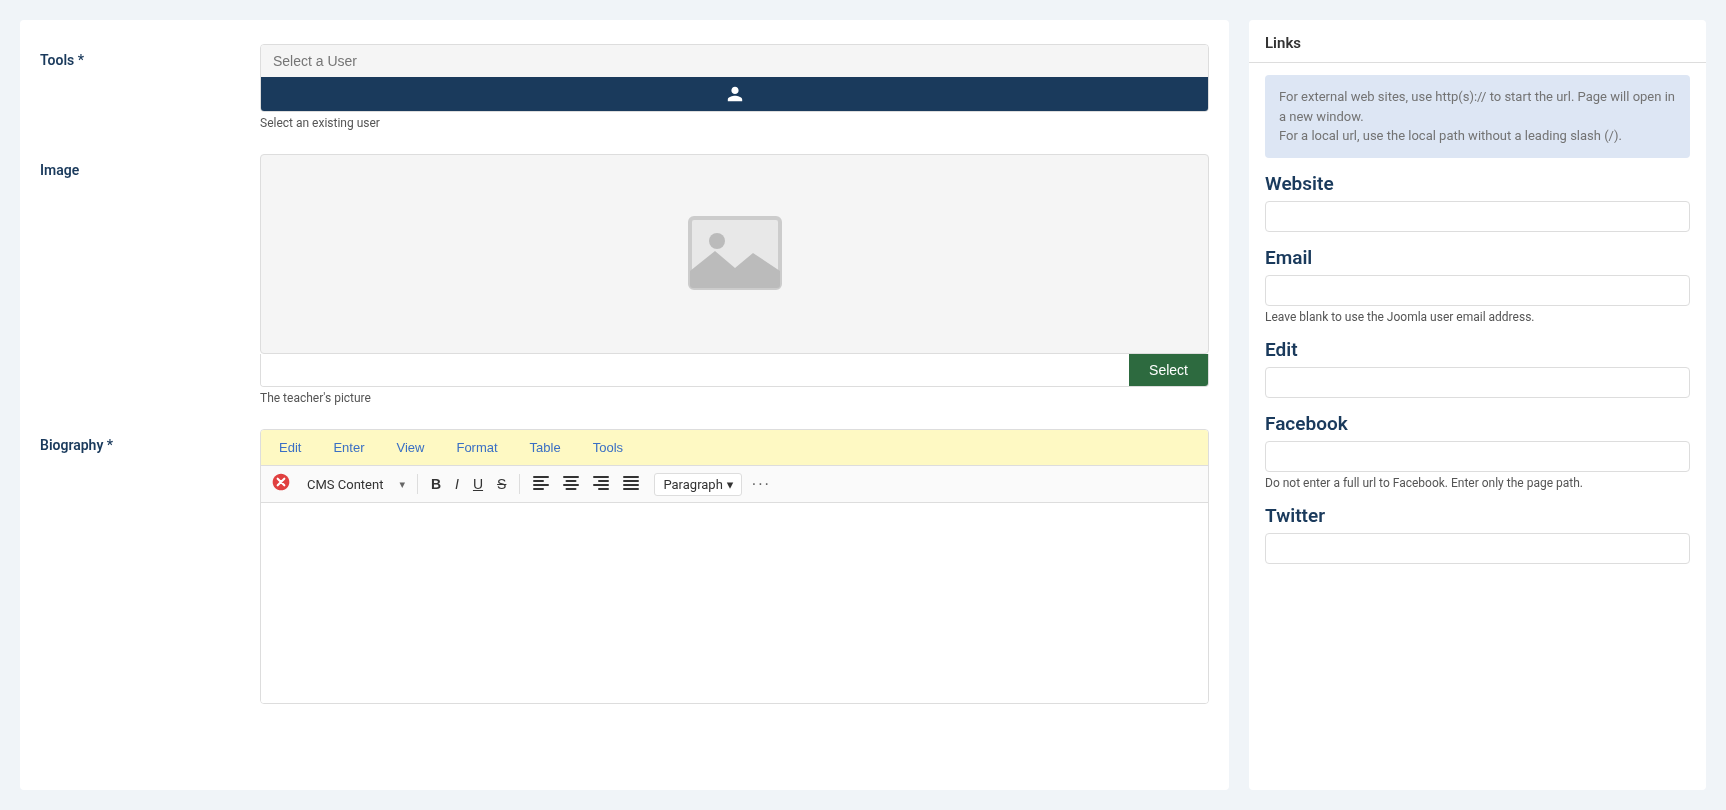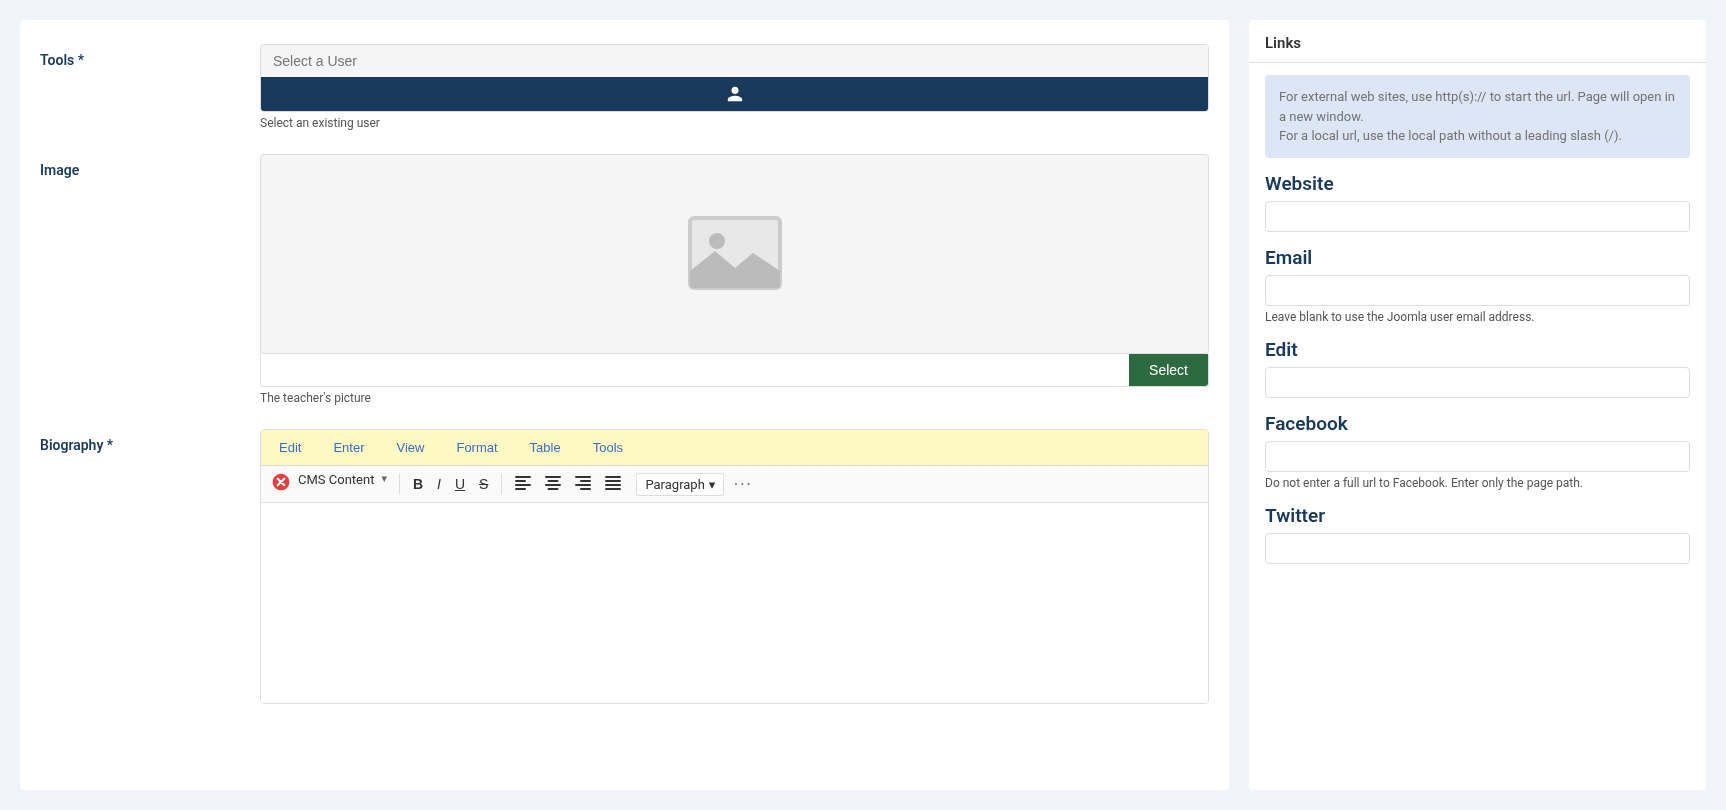--- a/index.html
+++ b/index.html
@@ -155,21 +155,22 @@
     .editor-toolbar {
       display: flex;
       align-items: center;
       gap: 4px;
       padding: 6px 10px;
       border-bottom: 1px solid #ddd;
       background: #fafafa;
     }
     .editor-brand {
       display: flex;
-      gap: 7px;
+      align-items: center;
+      gap: 16px;
       margin-right: 4px;
     }
     .editor-brand-logo {
       color: #c0392b;
       font-size: 18px;
     }
     .editor-brand-text {
       font-size: 13px;
       color: #333;
     }

